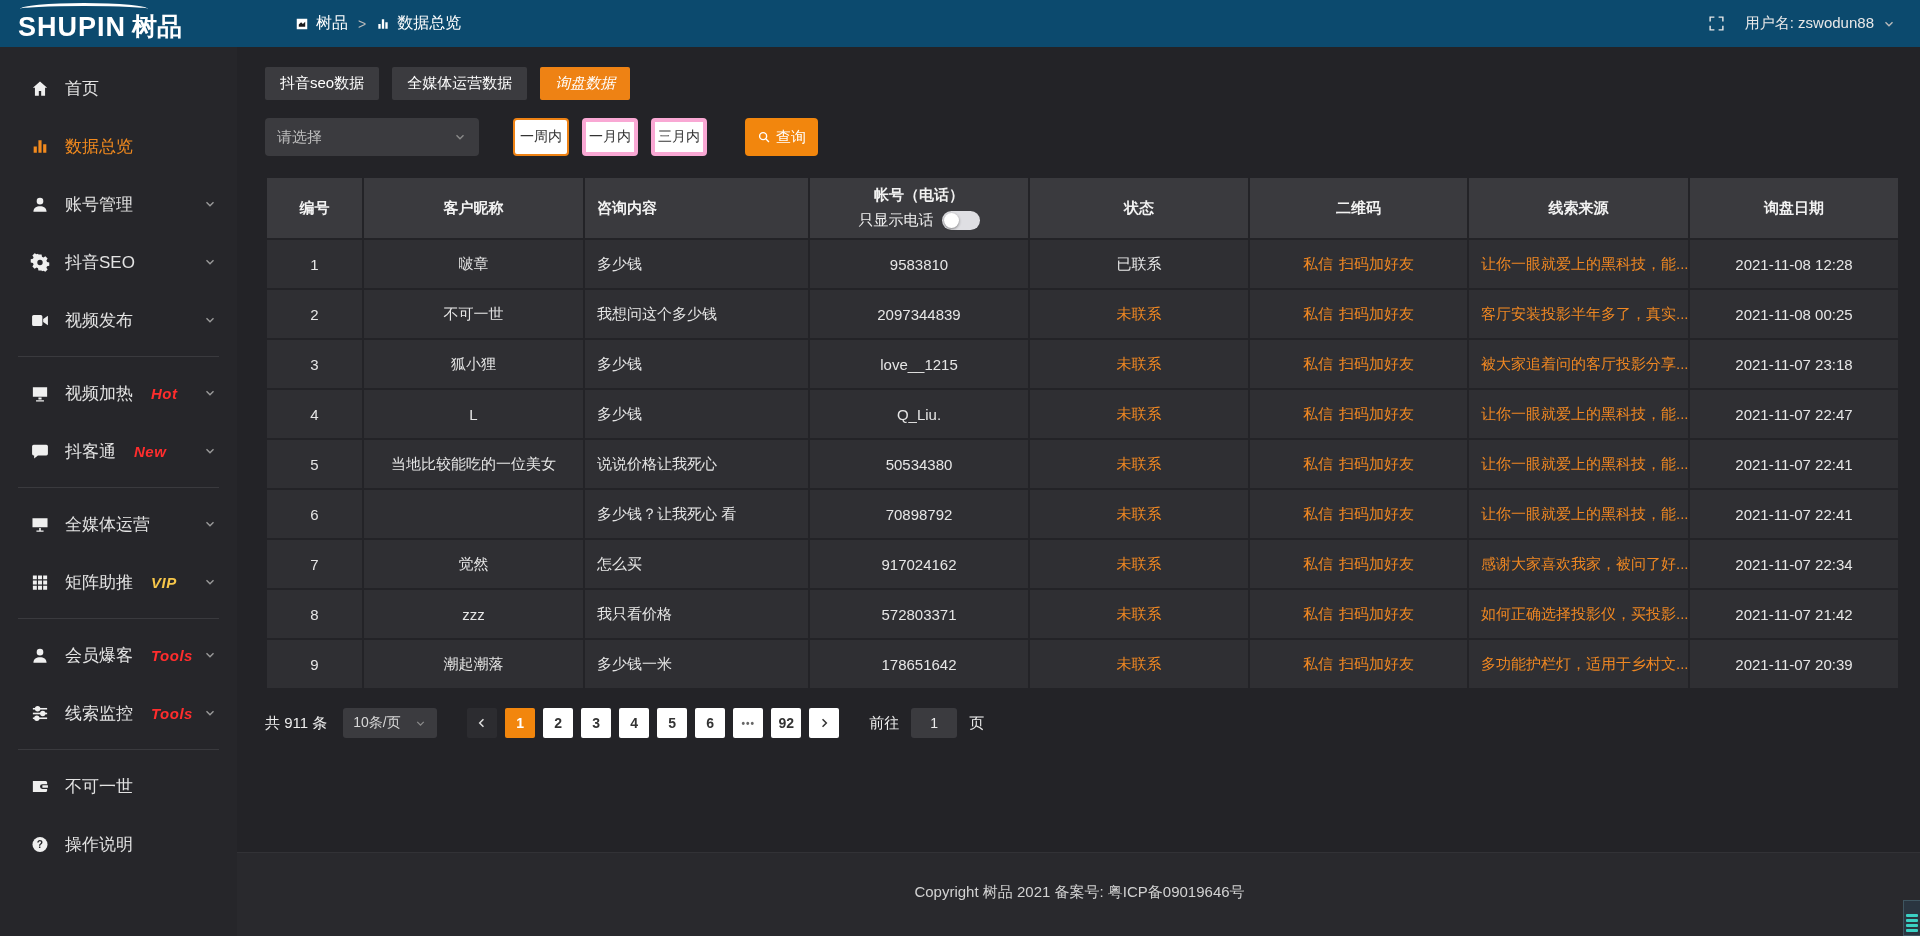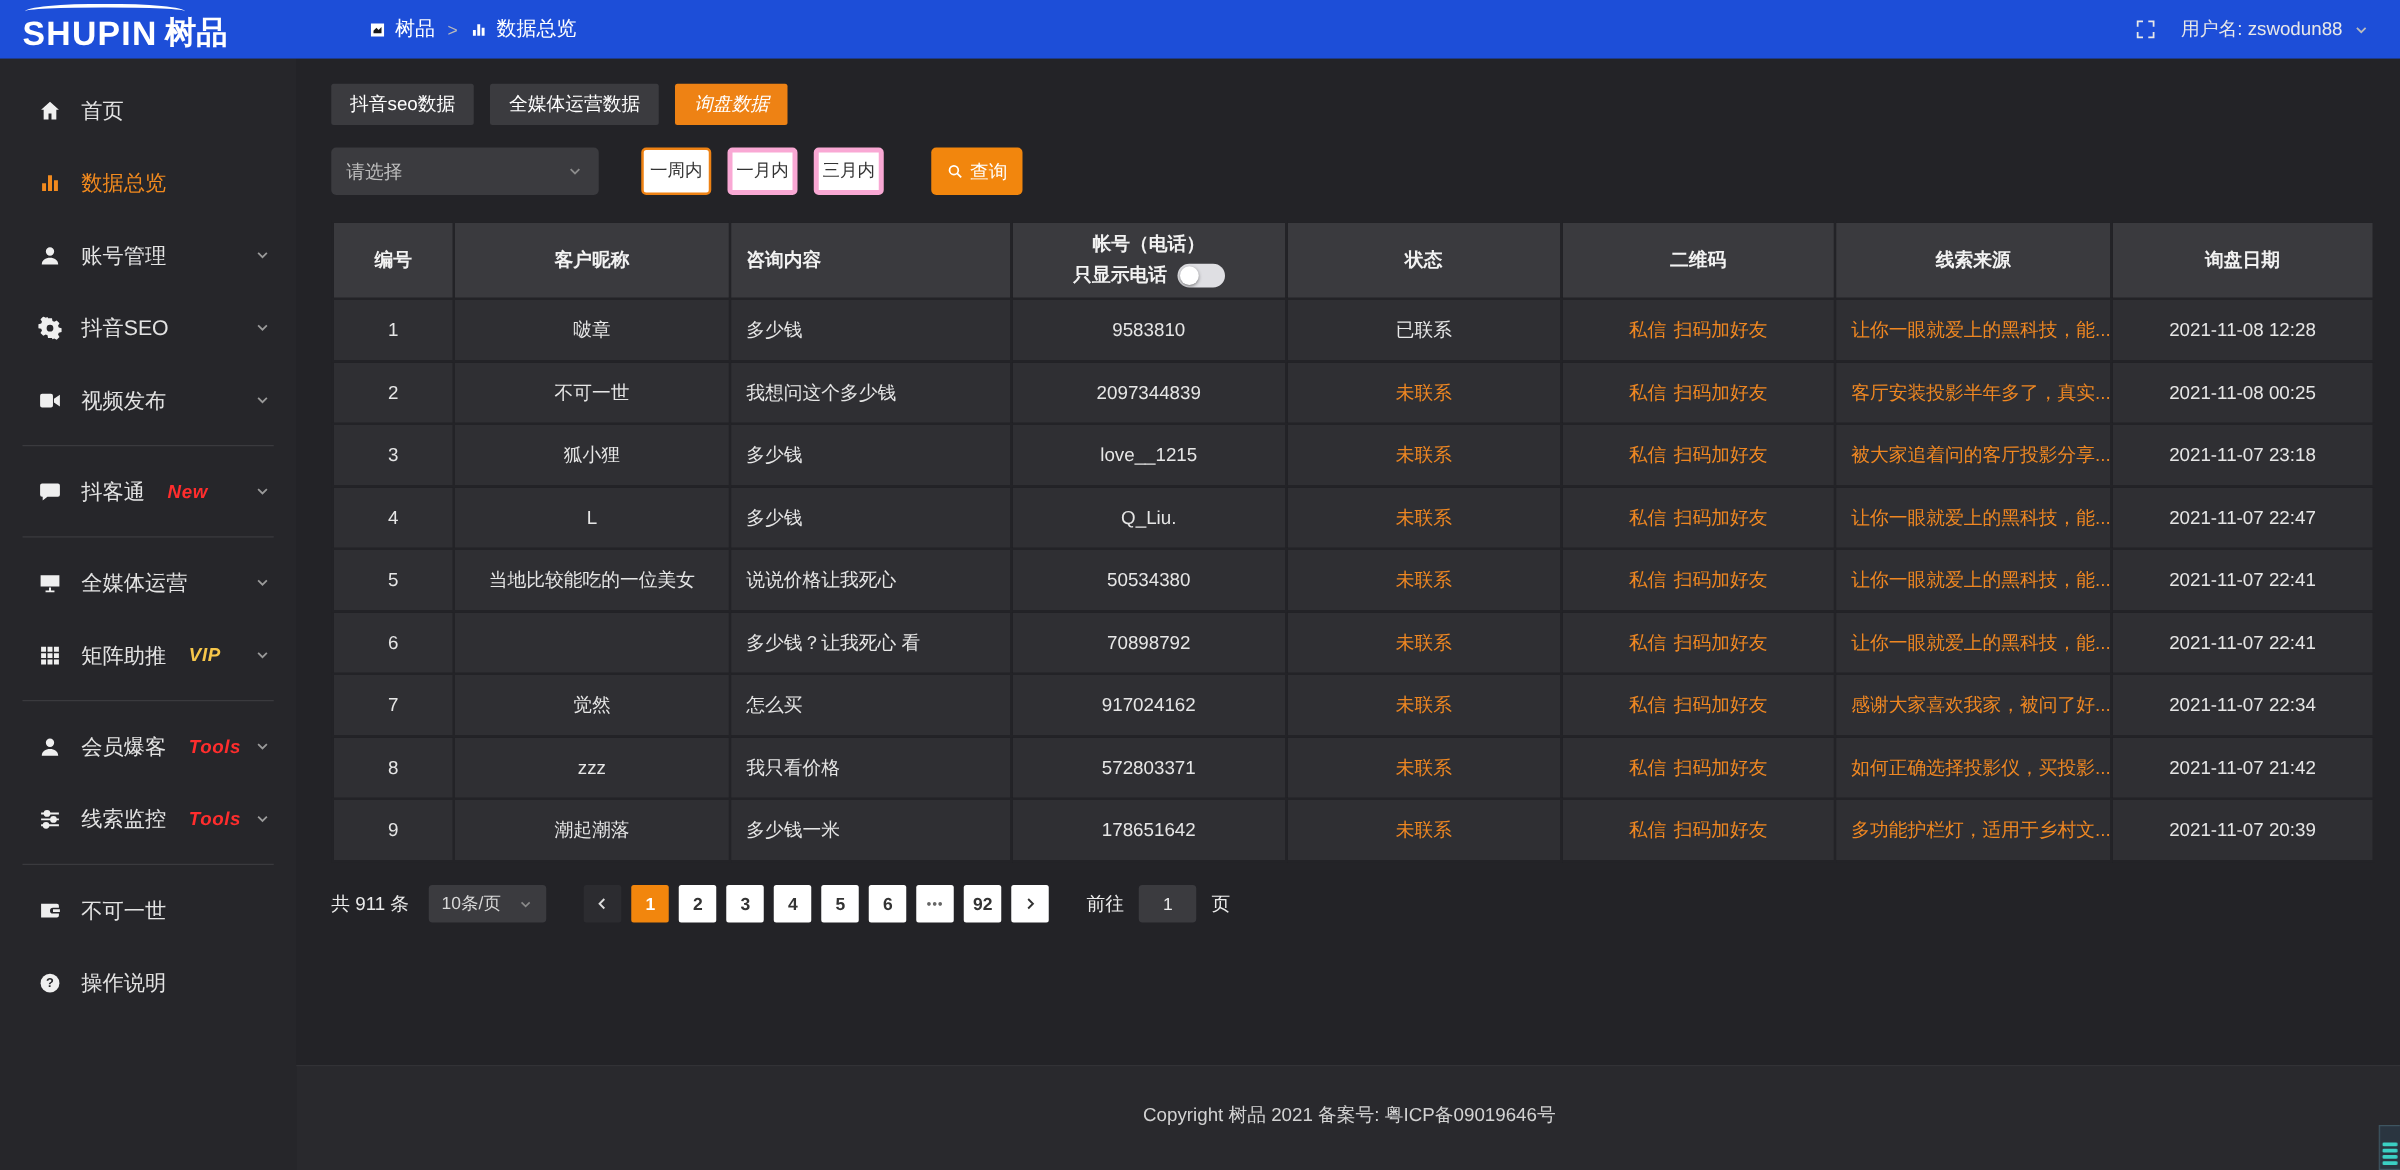--- a/index.html
+++ b/index.html
@@ -1,20 +1,20 @@
 <!DOCTYPE html>
 <html><head>
 <meta charset="utf-8">
 <style>
   * { margin:0; padding:0; box-sizing:border-box; }
   html,body { width:1920px; height:936px; overflow:hidden; background:#242428; font-family:"Liberation Sans","DejaVu Sans",sans-serif; }
   svg.ic { display:inline-block; vertical-align:middle; }
 
   
-  .topbar { height:47px; background:#1d4ed8; display:flex; align-items:center;text-align:center; }
+  .topbar { height:47px; background:#0c4a6e; display:flex; align-items:center;text-align:center; }
   .logo-zone { width:237px; padding-left:18px; display:flex; align-items:flex-end; position:relative; height:100%; }
   .logo-arc { position:absolute; top:3px; left:20px; width:128px; height:12px; border-top:3px solid #fff; border-radius:50%; }
   .logo-en { color:#fff; font-weight:800; font-size:27px; letter-spacing:1px; line-height:40px; }
   .logo-cn { color:#fff; font-weight:800; font-size:25px; margin-left:6px; line-height:42px; }
   .crumb { display:flex; align-items:center; gap:7px; color:#fff; font-size:16px; margin-left:58px; }
   .crumb .sep { color:#bbb; font-size:14px; margin:0 3px; }
   .top-right { margin-left:auto; display:flex; align-items:center; gap:20px; padding-right:24px; color:#e8e8e8; font-size:15px; }
 
   
   .frame { display:flex; height:889px; }
@@ -47,21 +47,21 @@
   
   table { margin-top:20px; width:1633px; border-collapse:collapse; table-layout:fixed; }
   th,td { border:2px solid #232327; overflow:hidden; white-space:nowrap; }
   th { background:#3a3a3e; height:62px; color:#f2f2f2; font-size:15px; font-weight:600; text-align:center; }
   th.l { text-align:left; padding-left:12px; }
   td { background:#2f2f33; height:50px; color:#e6e6e6; font-size:15px; text-align:center; }
   td.l { text-align:left; padding-left:12px; }
   td.orange { color:#ef8722; }
   td.white { color:#e8e8e8; }
   td.qr a { color:#ef8722; text-decoration:none; margin:0 3px; cursor:pointer; }
-  .th-sub { display:flex; align-items:flex-start; justify-content:center; gap:8px; margin-top:6px; font-weight:700; }
+  .th-sub { display:flex; align-items:flex-start; justify-content:center; gap:8px; margin-top:6px; font-weight:400; }
   .toggle { width:38px; height:19px; border-radius:10px; background:#dfdfe3; position:relative; cursor:pointer; flex-shrink:0; }
   .toggle .knob { position:absolute; left:2px; top:2px; width:15px; height:15px; border-radius:50%; background:#fff; box-shadow:0 1px 3px rgba(0,0,0,.45); }
 
   
   .pag { margin-top:18px; display:flex; align-items:center; font-size:15px; color:#ececec; }
   .psize { margin-left:16px; width:94px; height:30px; background:#3b3b3f; border-radius:3px; display:flex; align-items:center; padding:0 10px; color:#d8d8d8; font-size:14px; cursor:pointer; }
   .psize .s-chev { margin-left:auto; color:#8a8a8a; }
   .pg { width:30px; height:30px; border:none; border-radius:2px; background:#fff; color:#333; font-size:14px; font-weight:700; margin-left:8px; cursor:pointer; display:flex; align-items:center; justify-content:center; font-family:inherit; }
   .pg.prev { background:#2c2c30; color:#ddd; margin-left:30px; }
   .pg.active { background:#f2860d; color:#fff; }
@@ -221,20 +221,30 @@
       <svg class="ic s-ic" width="19" height="19">
           <use href="#i-video"></use>
         </svg>
       <span class="s-label">视频发布</span>
 
       <svg class="ic s-chev" width="14" height="14">
           <use href="#i-chev-d"></use>
         </svg>
     </div>
       <div class="side-div"></div>
+      <div class="side-item">
+      <svg class="ic s-ic" width="19" height="19">
+          <use href="#i-tv"></use>
+        </svg>
+      <span class="s-label">视频加热</span>
+      <span class="s-badge" style="color: rgb(255, 45, 45);">Hot</span>
+      <svg class="ic s-chev" width="14" height="14">
+          <use href="#i-chev-d"></use>
+        </svg>
+    </div>
       <div class="side-item">
       <svg class="ic s-ic" width="19" height="19">
           <use href="#i-chat"></use>
         </svg>
       <span class="s-label">抖客通</span>
       <span class="s-badge" style="color: rgb(255, 45, 45);">New</span>
       <svg class="ic s-chev" width="14" height="14">
           <use href="#i-chev-d"></use>
         </svg>
     </div>

